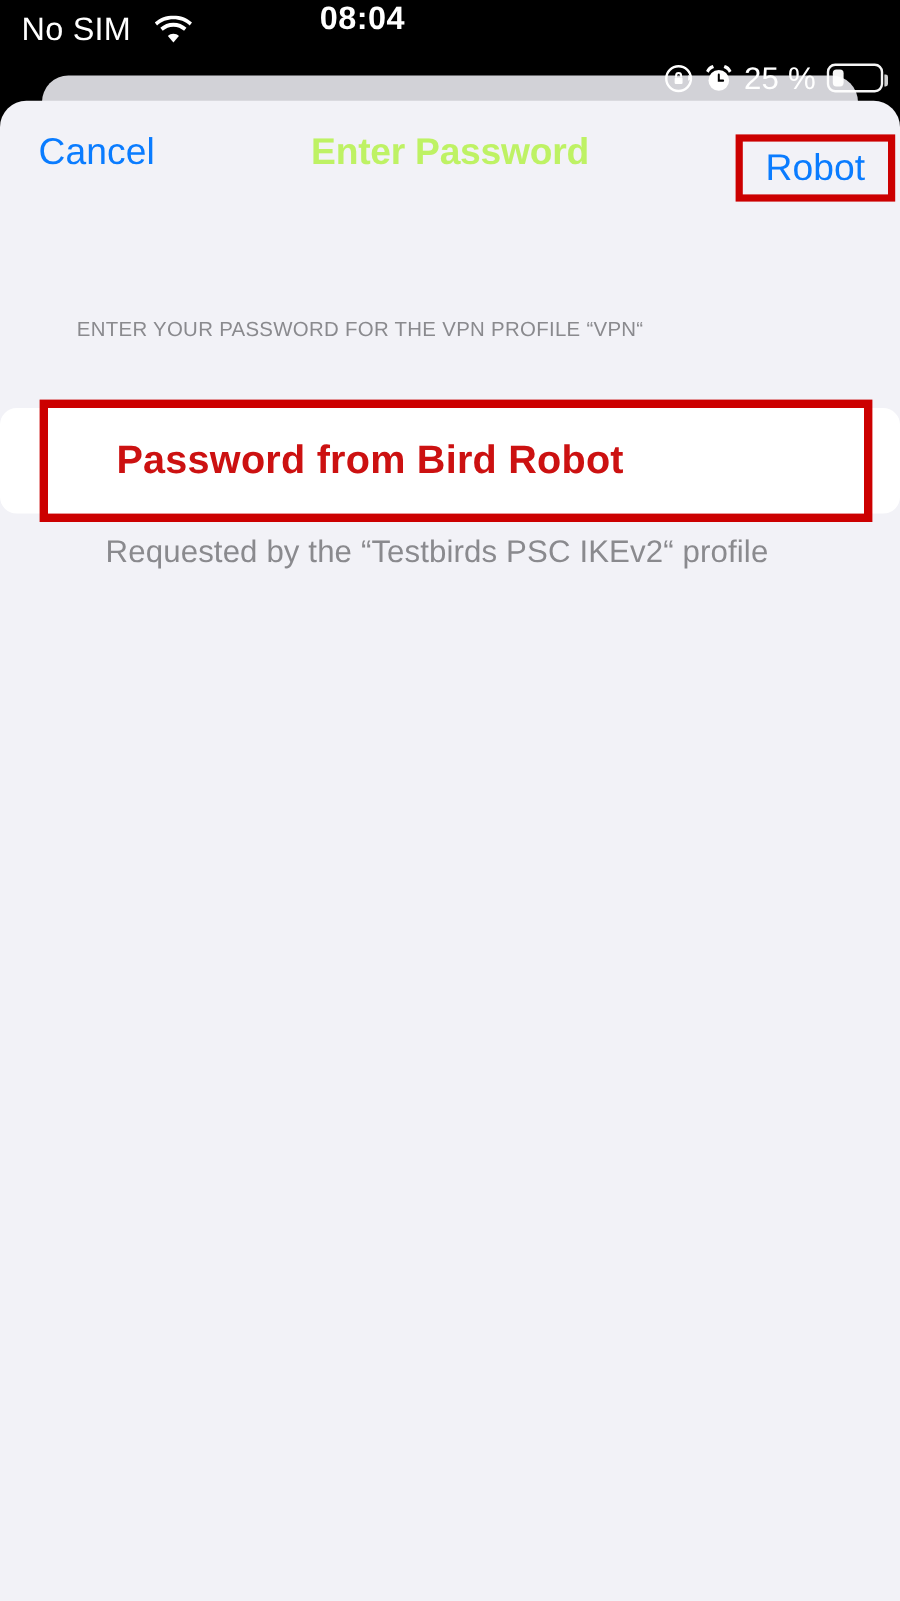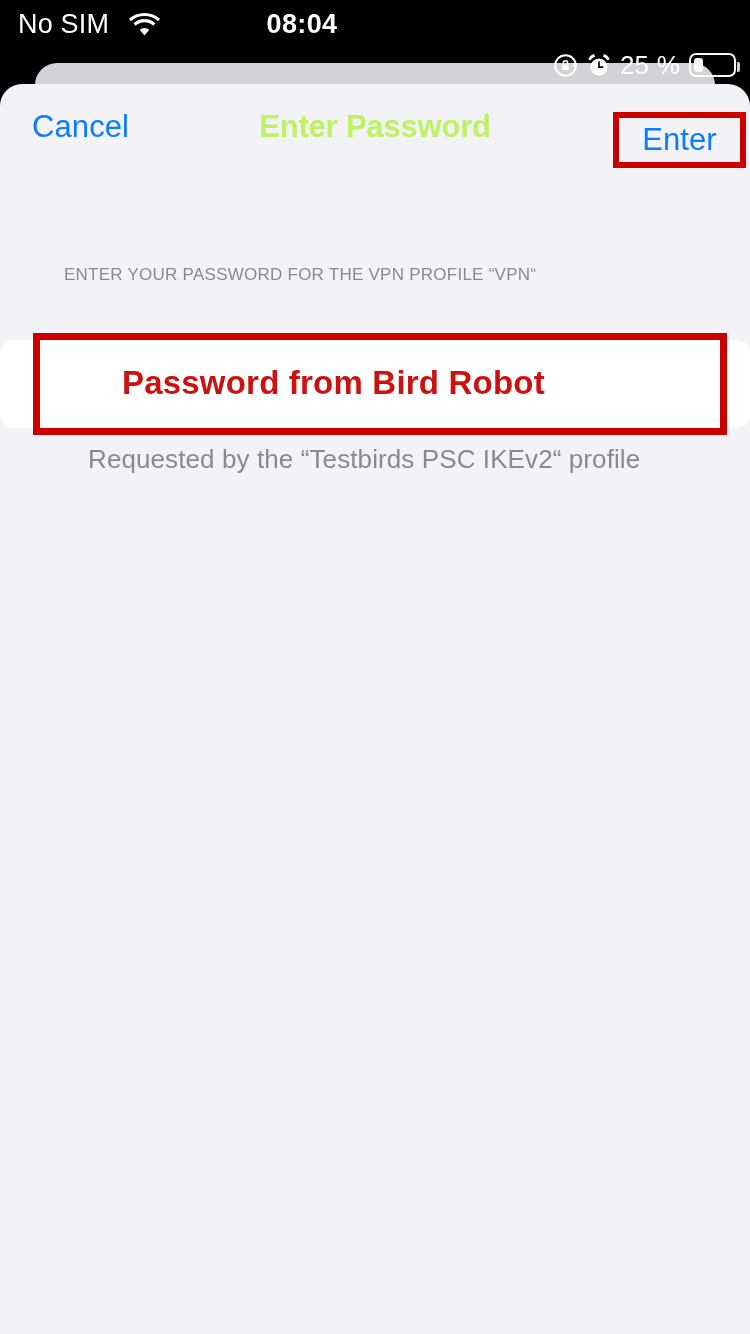--- a/index.html
+++ b/index.html
@@ -37,21 +37,21 @@
     font-size: 27px;
     letter-spacing: 0.2px;
     line-height: 1;
   }
   .wifi-ic { width: 31px; height: 23px; display: block; }
   #status-time {
     position: absolute;
     left: 0; top: 0;
     width: 604px; height: 48px;
     display: flex;
-    align-items: center;
+    align-items: flex-start;
     justify-content: center;
     font-size: 27px;
     font-weight: 600;
     letter-spacing: 0.4px;
   }
   #status-right {
     position: absolute;
     right: 14px; top: 0;
     height: 48px;
     display: flex;
@@ -221,21 +221,20 @@
   }
   #annotation-text {
     position: absolute;
     left: 97px; top: 364px;
     font-size: 33px;
     font-weight: bold;
     color: #cc1111;
     letter-spacing: 0.2px;
     z-index: 34;
     white-space: nowrap;
-    margin-left: 25px;
   }
 
   #footer-note {
     position: absolute;
     left: 64px; top: 442px;
     width: 650px;
     font-size: 26px;
     line-height: 34px;
     color: #8a8a8e;
     letter-spacing: 0.1px;
@@ -302,16 +301,16 @@
 <div id="section-header">ENTER YOUR PASSWORD FOR THE VPN PROFILE “VPN“</div>
 
 <div id="field-row"></div>
 <div id="field-inner"></div>
 <input id="password-input" type="password" placeholder="" style="">
 
 <div id="field-annotation"></div>
 <div id="annotation-text">Password from Bird Robot</div>
 
 <div id="nav-next-wrap">
-  <div id="nav-next">Enter</div>
+  <div id="nav-next">Robot</div>
 </div>
 
 <div id="footer-note">Requested by the “Testbirds PSC IKEv2“ profile</div>
 
 </body></html>

